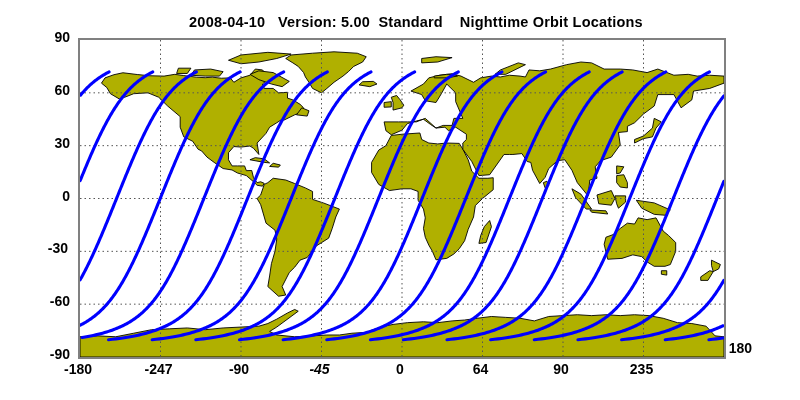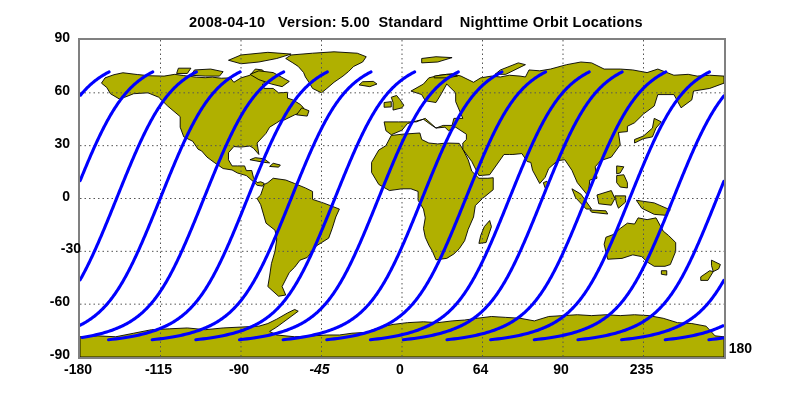--- a/index.html
+++ b/index.html
@@ -121,27 +121,27 @@
         <path d="M465.58 31.91 L464.32 32.56 L463.10 33.22 L461.92 33.88 L460.77 34.54 L459.66 35.20 L458.58 35.87 L457.54 36.54 L456.52 37.21 L455.53 37.88 L454.57 38.56 L453.63 39.23 L452.72 39.91 L451.83 40.59 L450.96 41.28 L450.12 41.96 L449.29 42.65 L448.48 43.33 L447.69 44.02 L446.92 44.71 L446.17 45.40 L445.43 46.10 L444.70 46.79 L443.99 47.48 L443.30 48.18 L442.61 48.88 L441.95 49.57 L441.29 50.27 L440.64 50.97 L440.01 51.67 L439.39 52.37 L438.77 53.07 L438.17 53.77 L437.58 54.48 L437.00 55.18 L436.42 55.89 L435.86 56.59 L435.30 57.30 L434.75 58.00 L434.21 58.71 L433.67 59.42 L433.15 60.12 L432.63 60.83 L432.12 61.54 L431.61 62.25 L431.11 62.96 L430.61 63.67 L430.13 64.38 L429.64 65.09 L429.17 65.80 L428.69 66.52 L428.23 67.23 L427.77 67.94 L427.31 68.65 L426.86 69.37 L426.41 70.08 L425.97 70.79 L425.53 71.51 L425.09 72.22 L424.66 72.94 L424.23 73.65 L423.81 74.37 L423.39 75.08 L422.98 75.80 L422.56 76.52 L422.16 77.23 L421.75 77.95 L421.35 78.66 L420.95 79.38 L420.55 80.10 L420.16 80.82 L419.77 81.53 L419.38 82.25 L418.99 82.97 L418.61 83.69 L418.23 84.41 L417.85 85.12 L417.48 85.84 L417.10 86.56 L416.73 87.28 L416.36 88.00 L416.00 88.72 L415.63 89.44 L415.27 90.16 L414.91 90.88 L414.55 91.60 L414.20 92.32 L413.84 93.04 L413.49 93.76 L413.14 94.48 L412.79 95.20 L412.44 95.92 L412.10 96.64 L411.75 97.36 L411.41 98.08 L411.07 98.81 L410.73 99.53 L410.39 100.25 L410.05 100.97 L409.72 101.69 L409.39 102.41 L409.05 103.14 L408.72 103.86 L408.39 104.58 L408.06 105.30 L407.73 106.02 L407.41 106.75 L407.08 107.47 L406.76 108.19 L406.43 108.91 L406.11 109.63 L405.79 110.36 L405.47 111.08 L405.15 111.80 L404.83 112.53 L404.51 113.25 L404.20 113.97 L403.88 114.69 L403.57 115.42 L403.25 116.14 L402.94 116.86 L402.63 117.59 L402.32 118.31 L402.00 119.03 L401.69 119.76 L401.39 120.48 L401.08 121.20 L400.77 121.93 L400.46 122.65 L400.15 123.37 L399.85 124.10 L399.54 124.82 L399.24 125.55 L398.93 126.27 L398.63 126.99 L398.33 127.72 L398.02 128.44 L397.72 129.16 L397.42 129.89 L397.12 130.61 L396.82 131.34 L396.52 132.06 L396.22 132.79 L395.92 133.51 L395.62 134.23 L395.32 134.96 L395.02 135.68 L394.72 136.41 L394.43 137.13 L394.13 137.85 L393.83 138.58 L393.53 139.30 L393.24 140.03 L392.94 140.75 L392.65 141.48 L392.35 142.20 L392.06 142.93 L391.76 143.65 L391.47 144.37 L391.17 145.10 L390.88 145.82 L390.58 146.55 L390.29 147.27 L390.00 148.00 L389.70 148.72 L389.41 149.45 L389.12 150.17 L388.82 150.90 L388.53 151.62 L388.24 152.34 L387.94 153.07 L387.65 153.79 L387.36 154.52 L387.07 155.24 L386.77 155.97 L386.48 156.69 L386.19 157.42 L385.90 158.14 L385.60 158.87 L385.31 159.59 L385.02 160.32 L384.73 161.04 L384.43 161.76 L384.14 162.49 L383.85 163.21 L383.55 163.94 L383.26 164.66 L382.97 165.39 L382.68 166.11 L382.38 166.84 L382.09 167.56 L381.80 168.29 L381.50 169.01 L381.21 169.74 L380.91 170.46 L380.62 171.18 L380.33 171.91 L380.03 172.63 L379.74 173.36 L379.44 174.08 L379.15 174.81 L378.85 175.53 L378.56 176.26 L378.26 176.98 L377.96 177.70 L377.67 178.43 L377.37 179.15 L377.07 179.88 L376.77 180.60 L376.48 181.33 L376.18 182.05 L375.88 182.77 L375.58 183.50 L375.28 184.22 L374.98 184.95 L374.68 185.67 L374.38 186.39 L374.08 187.12 L373.78 187.84 L373.48 188.57 L373.17 189.29 L372.87 190.01 L372.57 190.74 L372.26 191.46 L371.96 192.19 L371.65 192.91 L371.34 193.63 L371.04 194.36 L370.73 195.08 L370.42 195.80 L370.11 196.53 L369.80 197.25 L369.49 197.97 L369.18 198.70 L368.87 199.42 L368.56 200.14 L368.24 200.87 L367.93 201.59 L367.62 202.31 L367.30 203.04 L366.98 203.76 L366.67 204.48 L366.35 205.20 L366.03 205.93 L365.71 206.65 L365.39 207.37 L365.06 208.10 L364.74 208.82 L364.42 209.54 L364.09 210.26 L363.76 210.98 L363.44 211.71 L363.11 212.43 L362.78 213.15 L362.45 213.87 L362.11 214.59 L361.78 215.32 L361.44 216.04 L361.11 216.76 L360.77 217.48 L360.43 218.20 L360.09 218.92 L359.74 219.64 L359.40 220.36 L359.05 221.09 L358.71 221.81 L358.36 222.53 L358.01 223.25 L357.65 223.97 L357.30 224.69 L356.94 225.41 L356.59 226.13 L356.23 226.85 L355.86 227.57 L355.50 228.29 L355.13 229.01 L354.76 229.73 L354.39 230.44 L354.02 231.16 L353.65 231.88 L353.27 232.60 L352.89 233.32 L352.50 234.04 L352.12 234.76 L351.73 235.47 L351.34 236.19 L350.95 236.91 L350.55 237.63 L350.15 238.34 L349.75 239.06 L349.34 239.78 L348.93 240.49 L348.52 241.21 L348.10 241.92 L347.69 242.64 L347.26 243.36 L346.83 244.07 L346.40 244.78 L345.97 245.50 L345.53 246.21 L345.09 246.93 L344.64 247.64 L344.19 248.35 L343.73 249.07 L343.27 249.78 L342.80 250.49 L342.33 251.20 L341.85 251.91 L341.37 252.63 L340.88 253.34 L340.39 254.05 L339.89 254.76 L339.38 255.47 L338.87 256.17 L338.35 256.88 L337.82 257.59 L337.29 258.30 L336.75 259.00 L336.20 259.71 L335.64 260.42 L335.07 261.12 L334.50 261.83 L333.92 262.53 L333.32 263.23 L332.72 263.93 L332.11 264.64 L331.49 265.34 L330.85 266.04 L330.21 266.74 L329.55 267.43 L328.88 268.13 L328.20 268.83 L327.50 269.52 L326.79 270.22 L326.07 270.91 L325.33 271.60 L324.57 272.30 L323.80 272.98 L323.01 273.67 L322.20 274.36 L321.38 275.05 L320.53 275.73 L319.66 276.41 L318.77 277.09 L317.86 277.77 L316.92 278.45 L315.96 279.13 L314.97 279.80 L313.95 280.47 L312.91 281.14 L311.83 281.81 L310.72 282.47 L309.57 283.13 L308.39 283.79 L307.17 284.45 L305.90 285.10 L304.60 285.75 L303.25 286.39 L301.85 287.03 L300.40 287.67 L298.89 288.30 L297.33 288.93 L295.70 289.55 L294.01 290.17 L292.26 290.78 L290.43 291.39 L288.52 291.99 L286.53 292.58 L284.45 293.16 L282.28 293.74 L280.01 294.31 L277.64 294.87 L275.15 295.41 L272.56 295.95 L269.83 296.48 L266.98 296.99 L263.99 297.49 L260.86 297.97 L257.59 298.44 L254.15 298.88 L250.56 299.32 L246.80 299.73" fill="none" stroke="#0000ff" stroke-width="3.1" stroke-linecap="round" stroke-linejoin="round"></path>
         <path d="M509.23 31.91 L507.97 32.56 L506.75 33.22 L505.57 33.88 L504.42 34.54 L503.31 35.20 L502.23 35.87 L501.19 36.54 L500.17 37.21 L499.18 37.88 L498.22 38.56 L497.28 39.23 L496.37 39.91 L495.48 40.59 L494.61 41.28 L493.76 41.96 L492.94 42.65 L492.13 43.33 L491.34 44.02 L490.57 44.71 L489.81 45.40 L489.07 46.10 L488.35 46.79 L487.64 47.48 L486.95 48.18 L486.26 48.88 L485.59 49.57 L484.94 50.27 L484.29 50.97 L483.66 51.67 L483.04 52.37 L482.42 53.07 L481.82 53.77 L481.23 54.48 L480.65 55.18 L480.07 55.89 L479.51 56.59 L478.95 57.30 L478.40 58.00 L477.86 58.71 L477.32 59.42 L476.80 60.12 L476.28 60.83 L475.76 61.54 L475.26 62.25 L474.76 62.96 L474.26 63.67 L473.77 64.38 L473.29 65.09 L472.82 65.80 L472.34 66.52 L471.88 67.23 L471.42 67.94 L470.96 68.65 L470.51 69.37 L470.06 70.08 L469.62 70.79 L469.18 71.51 L468.74 72.22 L468.31 72.94 L467.88 73.65 L467.46 74.37 L467.04 75.08 L466.63 75.80 L466.21 76.52 L465.80 77.23 L465.40 77.95 L465.00 78.66 L464.60 79.38 L464.20 80.10 L463.81 80.82 L463.42 81.53 L463.03 82.25 L462.64 82.97 L462.26 83.69 L461.88 84.41 L461.50 85.12 L461.13 85.84 L460.75 86.56 L460.38 87.28 L460.01 88.00 L459.65 88.72 L459.28 89.44 L458.92 90.16 L458.56 90.88 L458.20 91.60 L457.85 92.32 L457.49 93.04 L457.14 93.76 L456.79 94.48 L456.44 95.20 L456.09 95.92 L455.75 96.64 L455.40 97.36 L455.06 98.08 L454.72 98.81 L454.38 99.53 L454.04 100.25 L453.70 100.97 L453.37 101.69 L453.03 102.41 L452.70 103.14 L452.37 103.86 L452.04 104.58 L451.71 105.30 L451.38 106.02 L451.06 106.75 L450.73 107.47 L450.41 108.19 L450.08 108.91 L449.76 109.63 L449.44 110.36 L449.12 111.08 L448.80 111.80 L448.48 112.53 L448.16 113.25 L447.85 113.97 L447.53 114.69 L447.22 115.42 L446.90 116.14 L446.59 116.86 L446.28 117.59 L445.96 118.31 L445.65 119.03 L445.34 119.76 L445.03 120.48 L444.73 121.20 L444.42 121.93 L444.11 122.65 L443.80 123.37 L443.50 124.10 L443.19 124.82 L442.89 125.55 L442.58 126.27 L442.28 126.99 L441.97 127.72 L441.67 128.44 L441.37 129.16 L441.07 129.89 L440.77 130.61 L440.47 131.34 L440.17 132.06 L439.87 132.79 L439.57 133.51 L439.27 134.23 L438.97 134.96 L438.67 135.68 L438.37 136.41 L438.07 137.13 L437.78 137.85 L437.48 138.58 L437.18 139.30 L436.89 140.03 L436.59 140.75 L436.30 141.48 L436.00 142.20 L435.71 142.93 L435.41 143.65 L435.12 144.37 L434.82 145.10 L434.53 145.82 L434.23 146.55 L433.94 147.27 L433.64 148.00 L433.35 148.72 L433.06 149.45 L432.76 150.17 L432.47 150.90 L432.18 151.62 L431.89 152.34 L431.59 153.07 L431.30 153.79 L431.01 154.52 L430.71 155.24 L430.42 155.97 L430.13 156.69 L429.84 157.42 L429.54 158.14 L429.25 158.87 L428.96 159.59 L428.67 160.32 L428.37 161.04 L428.08 161.76 L427.79 162.49 L427.50 163.21 L427.20 163.94 L426.91 164.66 L426.62 165.39 L426.32 166.11 L426.03 166.84 L425.74 167.56 L425.44 168.29 L425.15 169.01 L424.86 169.74 L424.56 170.46 L424.27 171.18 L423.98 171.91 L423.68 172.63 L423.39 173.36 L423.09 174.08 L422.80 174.81 L422.50 175.53 L422.20 176.26 L421.91 176.98 L421.61 177.70 L421.32 178.43 L421.02 179.15 L420.72 179.88 L420.42 180.60 L420.13 181.33 L419.83 182.05 L419.53 182.77 L419.23 183.50 L418.93 184.22 L418.63 184.95 L418.33 185.67 L418.03 186.39 L417.73 187.12 L417.43 187.84 L417.12 188.57 L416.82 189.29 L416.52 190.01 L416.21 190.74 L415.91 191.46 L415.60 192.19 L415.30 192.91 L414.99 193.63 L414.69 194.36 L414.38 195.08 L414.07 195.80 L413.76 196.53 L413.45 197.25 L413.14 197.97 L412.83 198.70 L412.52 199.42 L412.21 200.14 L411.89 200.87 L411.58 201.59 L411.26 202.31 L410.95 203.04 L410.63 203.76 L410.32 204.48 L410.00 205.20 L409.68 205.93 L409.36 206.65 L409.04 207.37 L408.71 208.10 L408.39 208.82 L408.07 209.54 L407.74 210.26 L407.41 210.98 L407.08 211.71 L406.76 212.43 L406.43 213.15 L406.09 213.87 L405.76 214.59 L405.43 215.32 L405.09 216.04 L404.75 216.76 L404.42 217.48 L404.08 218.20 L403.74 218.92 L403.39 219.64 L403.05 220.36 L402.70 221.09 L402.36 221.81 L402.01 222.53 L401.66 223.25 L401.30 223.97 L400.95 224.69 L400.59 225.41 L400.23 226.13 L399.87 226.85 L399.51 227.57 L399.15 228.29 L398.78 229.01 L398.41 229.73 L398.04 230.44 L397.67 231.16 L397.29 231.88 L396.92 232.60 L396.54 233.32 L396.15 234.04 L395.77 234.76 L395.38 235.47 L394.99 236.19 L394.60 236.91 L394.20 237.63 L393.80 238.34 L393.40 239.06 L392.99 239.78 L392.58 240.49 L392.17 241.21 L391.75 241.92 L391.33 242.64 L390.91 243.36 L390.48 244.07 L390.05 244.78 L389.62 245.50 L389.18 246.21 L388.74 246.93 L388.29 247.64 L387.84 248.35 L387.38 249.07 L386.92 249.78 L386.45 250.49 L385.98 251.20 L385.50 251.91 L385.02 252.63 L384.53 253.34 L384.04 254.05 L383.54 254.76 L383.03 255.47 L382.52 256.17 L382.00 256.88 L381.47 257.59 L380.94 258.30 L380.39 259.00 L379.85 259.71 L379.29 260.42 L378.72 261.12 L378.15 261.83 L377.56 262.53 L376.97 263.23 L376.37 263.93 L375.76 264.64 L375.13 265.34 L374.50 266.04 L373.85 266.74 L373.20 267.43 L372.53 268.13 L371.85 268.83 L371.15 269.52 L370.44 270.22 L369.72 270.91 L368.98 271.60 L368.22 272.30 L367.45 272.98 L366.66 273.67 L365.85 274.36 L365.03 275.05 L364.18 275.73 L363.31 276.41 L362.42 277.09 L361.51 277.77 L360.57 278.45 L359.61 279.13 L358.62 279.80 L357.60 280.47 L356.56 281.14 L355.48 281.81 L354.37 282.47 L353.22 283.13 L352.04 283.79 L350.82 284.45 L349.55 285.10 L348.25 285.75 L346.90 286.39 L345.50 287.03 L344.04 287.67 L342.54 288.30 L340.98 288.93 L339.35 289.55 L337.66 290.17 L335.91 290.78 L334.07 291.39 L332.17 291.99 L330.18 292.58 L328.10 293.16 L325.93 293.74 L323.66 294.31 L321.29 294.87 L318.80 295.41 L316.20 295.95 L313.48 296.48 L310.63 296.99 L307.64 297.49 L304.51 297.97 L301.23 298.44 L297.80 298.88 L294.21 299.32 L290.45 299.73" fill="none" stroke="#0000ff" stroke-width="3.1" stroke-linecap="round" stroke-linejoin="round"></path>
       </svg>
   </div>
 
   <div id="ylabels">
       <div class="ylab" style="left: 2px; top: 29px;">90</div>
       <div class="ylab" style="left: 2px; top: 81.8333px;">60</div>
       <div class="ylab" style="left: 2px; top: 134.667px;">30</div>
       <div class="ylab" style="left: 2px; top: 187.5px;">0</div>
-      <div class="ylab" style="left: 13px; top: 240.333px;">-30</div>
+      <div class="ylab" style="left: 0; top: 240.333px;">-30</div>
       <div class="ylab" style="left: 2px; top: 293.167px; text-align: right;">-60</div>
       <div class="ylab" style="left: 2px; top: 346px;">-90</div>
     </div>
   <div id="xlabels">
       <div class="xlab" style="left: 48px; top: 361px;">-180</div>
-      <div class="xlab" style="left: 128.5px; top: 361px;">-115</div>
+      <div class="xlab" style="left: 128.5px; top: 361px;">-247</div>
       <div class="xlab" style="left: 209px; top: 361px;">-90</div>
       <div class="xlab" style="left: 289.5px; top: 361px; font-style: italic;">-45</div>
       <div class="xlab" style="left: 370px; top: 361px;">0</div>
       <div class="xlab" style="left: 450.5px; top: 361px;">64</div>
       <div class="xlab" style="left: 531px; top: 361px;">90</div>
       <div class="xlab" style="left: 611.5px; top: 361px;">235</div>
       <div class="xlab" style="left: 692px; top: 340px; text-align: right;">180</div>
     </div>
 
 </div>

